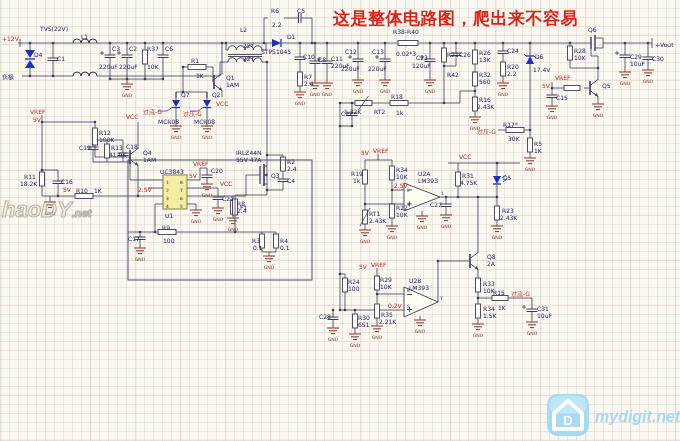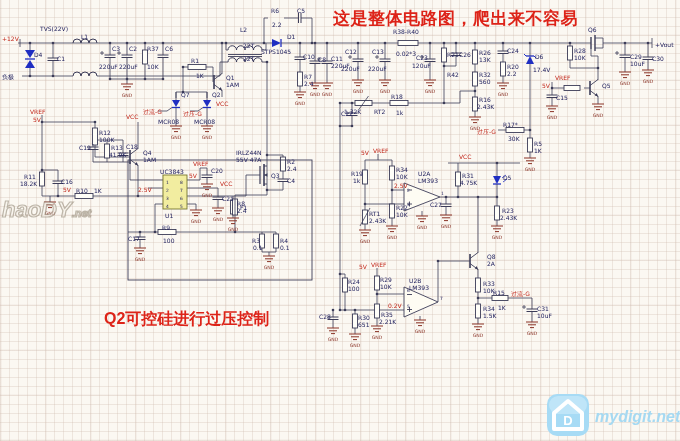--- a/index.html
+++ b/index.html
@@ -869,21 +869,20 @@
       <text x="407" y="206" font-size="4.4" fill="#22225f">3</text>
       <text x="441" y="195" font-size="4.4" fill="#22225f">1</text>
       <text x="407" y="292" font-size="4.4" fill="#22225f">6</text>
       <text x="407" y="308" font-size="4.4" fill="#22225f">5</text>
       <text x="440" y="300" font-size="4.4" fill="#22225f">7</text>
     </svg>
 
   <div class="note-top" style="color: rgb(221, 35, 24);">这是整体电路图，爬出来不容易</div>
 
   <div class="notes-bottom" style="color: rgb(221, 35, 24);">
-    <div>Q2可控硅进行过压控制</div>
   </div>
 
   <div class="watermark"><span>haoDY</span><span class="tld">.net</span></div>
 
   <div class="logo">
     <svg width="44" height="44" viewBox="0 0 44 44">
       <rect x="1" y="1" width="42" height="42" rx="10" fill="#a7dbf5"></rect>
       <rect x="3" y="3" width="38" height="18" rx="9" fill="rgba(255,255,255,0.28)"></rect>
       <path d="M22 8 L36 20 L36 36 L8 36 L8 20 Z" fill="none" stroke="#ffffff" stroke-width="4" stroke-linejoin="round"></path>
       <text x="22" y="32" font-size="13" font-weight="bold" fill="#ffffff" text-anchor="middle">D</text>

